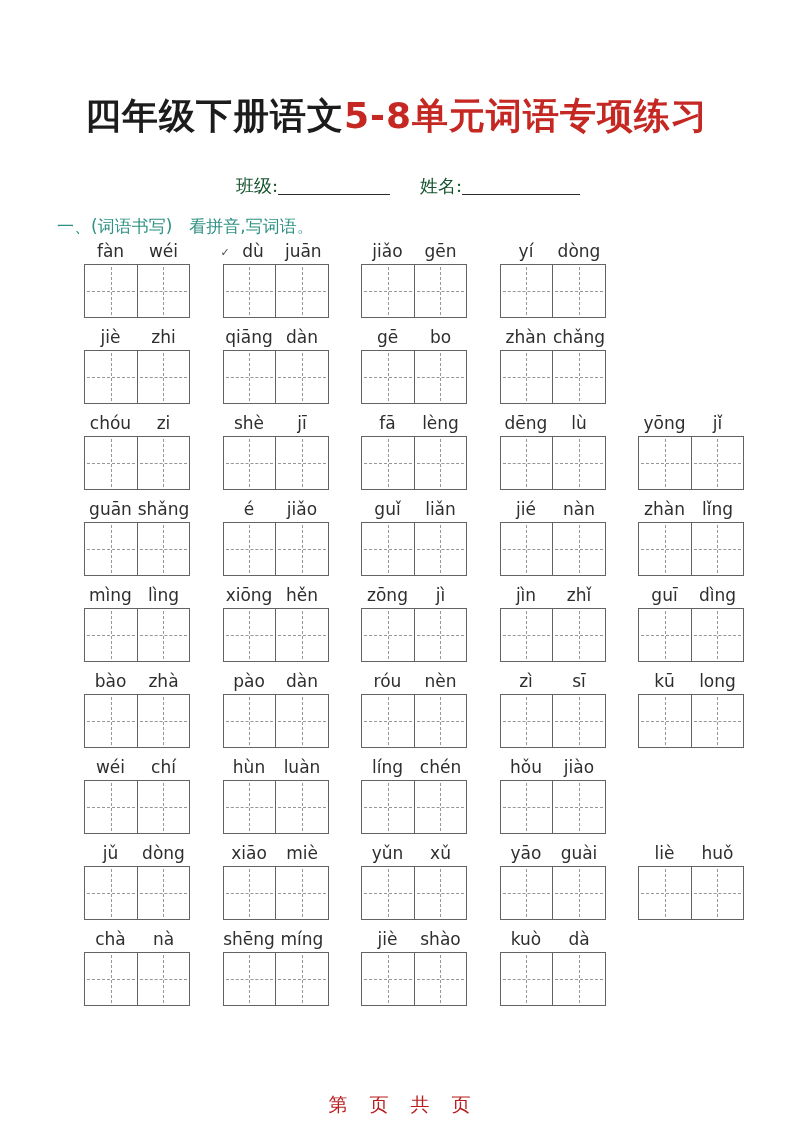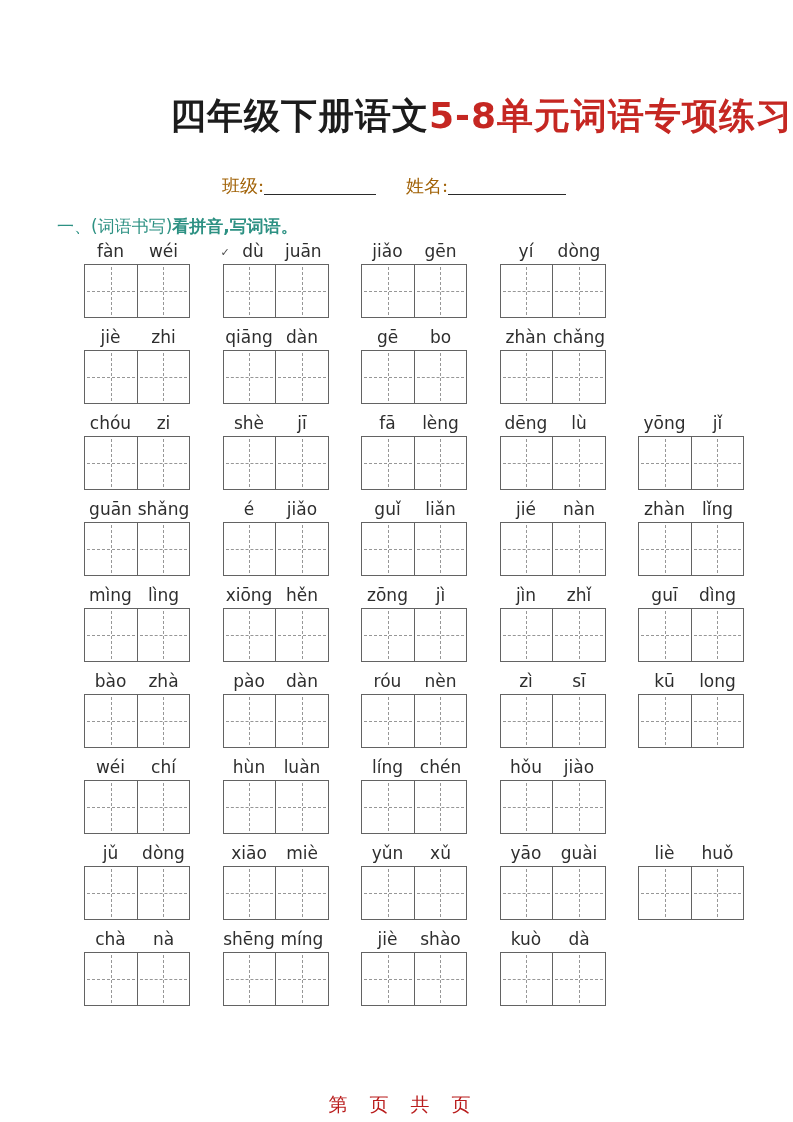--- a/index.html
+++ b/index.html
@@ -12,42 +12,42 @@
   }
   *{margin:0;padding:0;box-sizing:border-box;}
   html,body{background:#ffffff;}
   body{
     width:793px;height:1122px;position:relative;overflow:hidden;
     font-family:"DejaVu Sans","Liberation Sans",sans-serif;
     color:var(--ink);
   }
   .title{
     position:absolute;top:92px;left:0;width:100%;
-    text-align:right;font-size:36px;font-weight:700;letter-spacing:1px;
+    text-align:center;font-size:36px;font-weight:700;letter-spacing:1px;
     white-space:nowrap;
   }
   .title .red{color:var(--accent-red);}
   .student-line{
-    position:absolute;top:174px;left:222px;
-    font-size:18px;color:#a16207;white-space:nowrap;
+    position:absolute;top:174px;left:236px;
+    font-size:18px;color:#14532d;white-space:nowrap;
     font-family:"DejaVu Serif","Liberation Serif",serif;
   }
   .blank{
     display:inline-block;height:1em;
     border-bottom:1.5px solid #2a2a2a;
     vertical-align:-3px;
   }
   .blank.class{width:112px;margin-right:30px;}
   .blank.name{width:118px;}
   .section-header{
     position:absolute;top:215px;left:57px;
     font-size:17px;color:var(--teal);white-space:nowrap;
   }
   .section-header .label{font-weight:500;}
-  .section-header .instruction{font-weight:700;}
+  .section-header .instruction{font-weight:400;padding-left:17px;}
   .grid{
     position:absolute;top:240px;left:84px;width:660px;
     display:grid;grid-template-rows:repeat(9,86px);
   }
   .word-row{
     display:grid;grid-template-columns:repeat(5,106px);
     justify-content:space-between;
   }
   .word-pair{display:flex;flex-direction:column;}
   .pinyin{

